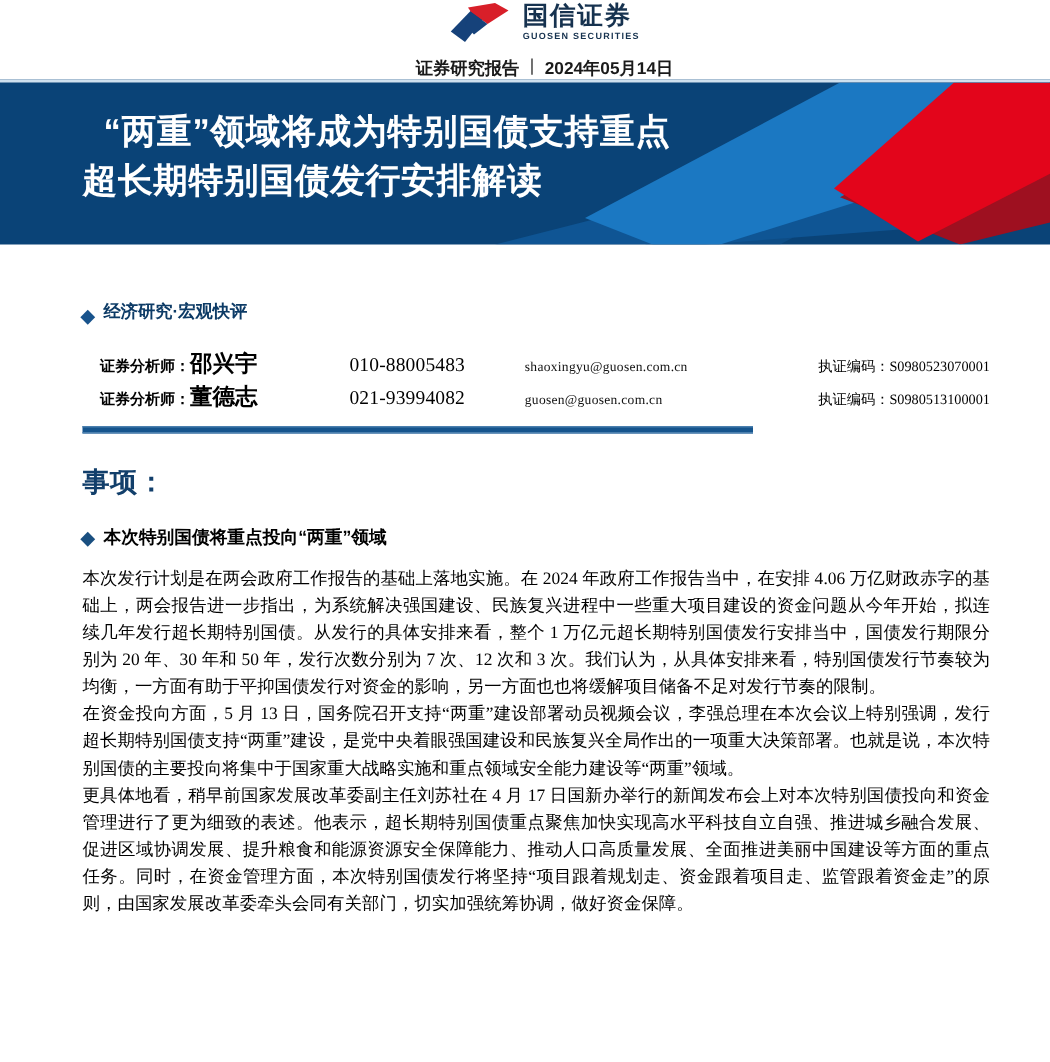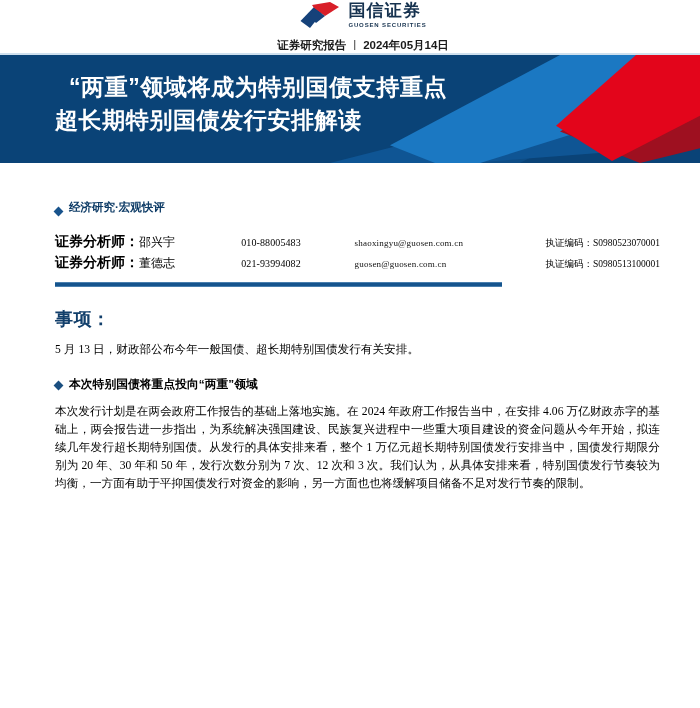--- a/index.html
+++ b/index.html
@@ -141,32 +141,33 @@
   .analysts td {
     padding: 1.5px 0;
     vertical-align: baseline;
     white-space: nowrap;
     font-family: "Liberation Serif", serif;
   }
   .col-role {
     width: 72px;
     font-weight: bold;
     font-family: "Liberation Sans", sans-serif;
-    font-size: 14px;
+    font-size: 10px;
+    text-align: right;
   }
   .col-name {
     width: 108px;
-    font-weight: normal;
-    font-family: "Liberation Sans", sans-serif;
-    font-size: 12px;
+    font-weight: bold;
+    font-family: "Liberation Sans", sans-serif;
+    font-size: 15px;
   }
   .col-phone {
     width: 118px;
     font-family: "Liberation Serif", serif;
-    font-size: 10px;
+    font-size: 13px;
     letter-spacing: 0.1px;
   }
   .col-email {
     width: 198px;
     font-family: "Liberation Serif", serif;
     font-size: 9px;
     color: #111;
     letter-spacing: 0.2px;
   }
   .col-cert {
@@ -284,23 +285,24 @@
         <td class="col-phone">021-93994082</td>
         <td class="col-email">guosen@guosen.com.cn</td>
         <td class="col-cert"><span class="cert-label">执证编码：</span><span>S0980513100001</span></td>
       </tr>
     </tbody>
   </table>
 
   <div class="rule"></div>
 
   <div class="section-head">事项：</div>
-  <div class="para">5 月 13 日，财政部公布今年一般国债、超长期特别国债发行有关安排。</div>
 
 
   <div class="bullet-head">
     <span class="diamond"></span>
     <span>本次特别国债将重点投向“两重”领域</span>
   </div>
 
   <div class="para">本次发行计划是在两会政府工作报告的基础上落地实施。在 2024 年政府工作报告当中，在安排 4.06 万亿财政赤字的基础上，两会报告进一步指出，为系统解决强国建设、民族复兴进程中一些重大项目建设的资金问题从今年开始，拟连续几年发行超长期特别国债。从发行的具体安排来看，整个 1 万亿元超长期特别国债发行安排当中，国债发行期限分别为 20 年、30 年和 50 年，发行次数分别为 7 次、12 次和 3 次。我们认为，从具体安排来看，特别国债发行节奏较为均衡，一方面有助于平抑国债发行对资金的影响，另一方面也也将缓解项目储备不足对发行节奏的限制。</div>
+  <div class="para tight">在资金投向方面，5 月 13 日，国务院召开支持“两重”建设部署动员视频会议，李强总理在本次会议上特别强调，发行超长期特别国债支持“两重”建设，是党中央着眼强国建设和民族复兴全局作出的一项重大决策部署。也就是说，本次特别国债的主要投向将集中于国家重大战略实施和重点领域安全能力建设等“两重”领域。</div>
+  <div class="para tight">更具体地看，稍早前国家发展改革委副主任刘苏社在 4 月 17 日国新办举行的新闻发布会上对本次特别国债投向和资金管理进行了更为细致的表述。他表示，超长期特别国债重点聚焦加快实现高水平科技自立自强、推进城乡融合发展、促进区域协调发展、提升粮食和能源资源安全保障能力、推动人口高质量发展、全面推进美丽中国建设等方面的重点任务。同时，在资金管理方面，本次特别国债发行将坚持“项目跟着规划走、资金跟着项目走、监管跟着资金走”的原则，由国家发展改革委牵头会同有关部门，切实加强统筹协调，做好资金保障。</div>
 
 </div>
 
 </body></html>

